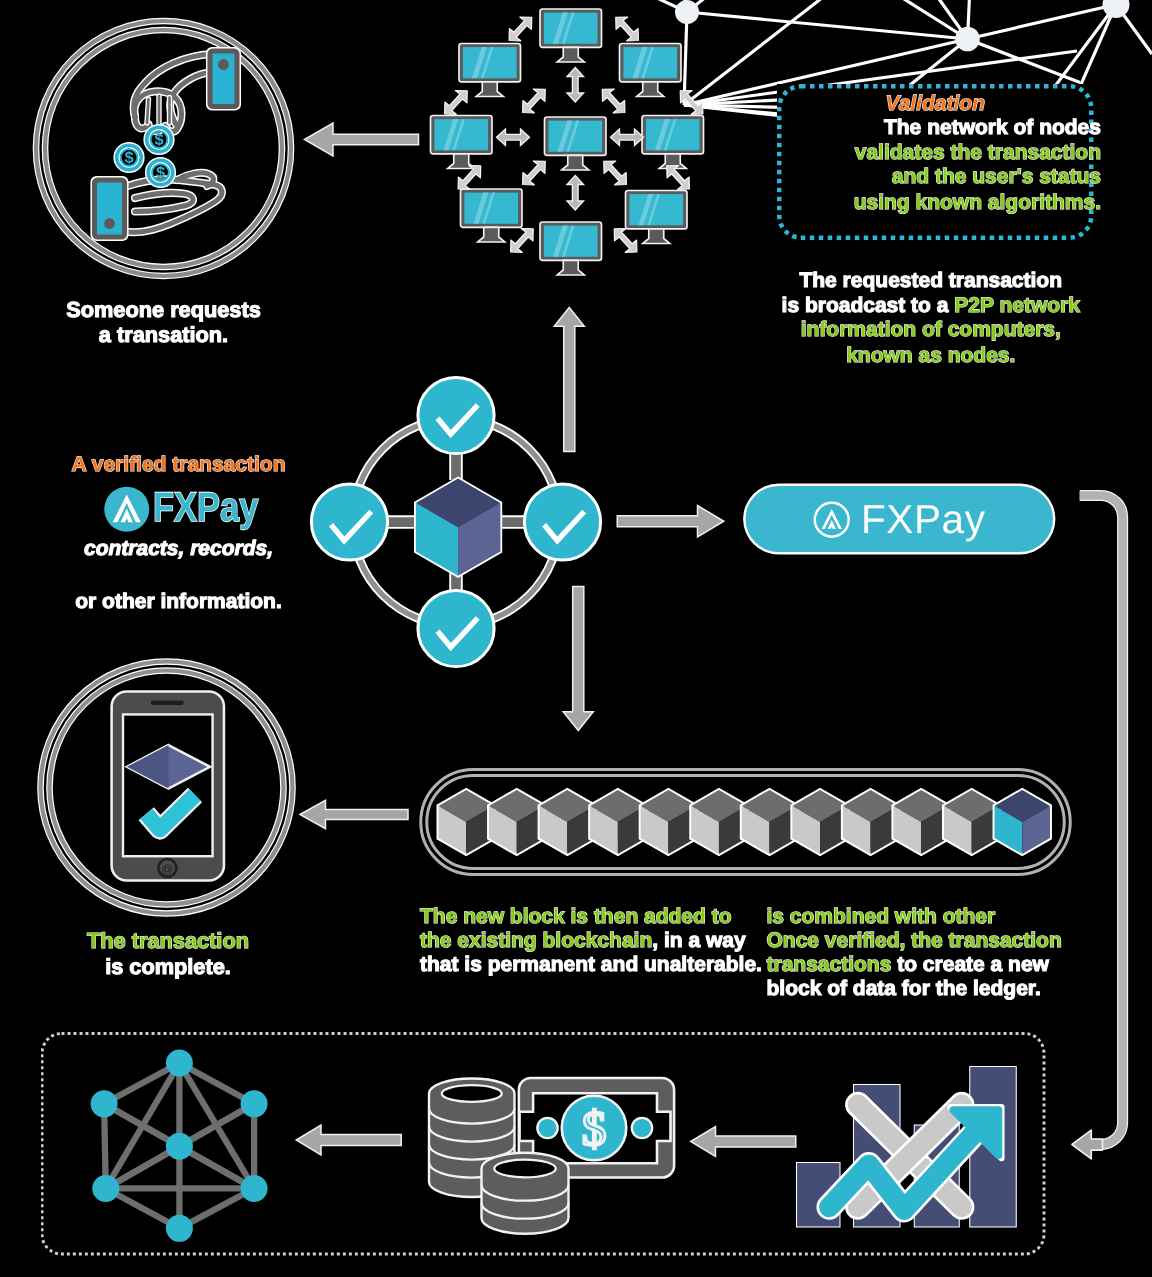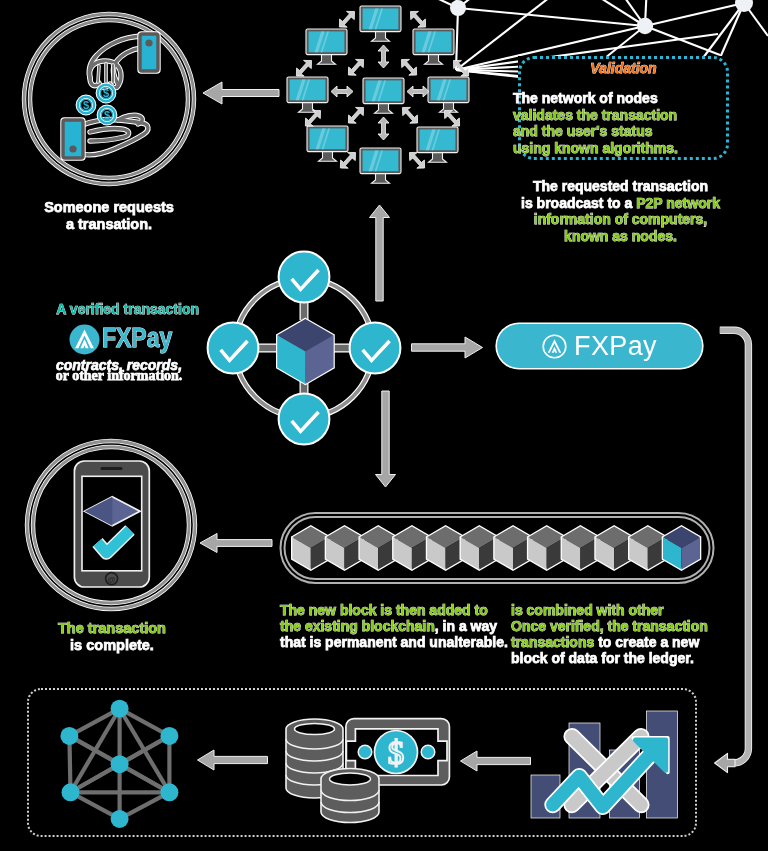--- a/index.html
+++ b/index.html
@@ -120,31 +120,31 @@
         <path d="M324 33 L274 100"></path>
         <path d="M324 33 L348 66"></path>
         <path d="M152 10 L228 -8"></path>
       </g>
       <circle cx="38" cy="38" r="8" fill="#eef2f6"></circle>
       <circle cx="225" cy="56" r="8.2" fill="#eef2f6"></circle>
       <circle cx="324" cy="33" r="9" fill="#eef2f6"></circle>
     </g>
   </svg>
 
-  <div class="txt" style="left:39px;top:301px;width:160px;text-align:right;font-size:14px;color:#14b8a6;">A verified transaction</div>
+  <div class="txt" style="left:39px;top:301px;width:160px;text-align:center;font-size:14px;color:#f97316;">A verified transaction</div>
   <svg class="abs" style="left:69px;top:324px;width:31px;height:31px" viewBox="0 0 31 31">
     <circle cx="15.5" cy="15.5" r="15" fill="#3bb6cf"></circle>
     <path d="M15.5 5.6 L24.9 24.2 L21.6 24.2 L15.5 11.4 L9.4 24.2 L6.1 24.2 Z" fill="#ffffff"></path>
     <path d="M15.5 15 L19.6 24.2 L16.6 24.2 L15.5 21.3 L14.4 24.2 L11.4 24.2 Z" fill="#ffffff"></path>
   </svg>
   <div class="abs" style="left:102px;top:324px;font-size:27.5px;font-weight:bold;color:#3bb6cf;
               line-height:28px;transform:scaleX(0.835);transform-origin:left top;
               -webkit-text-stroke:1px #ffffff;paint-order:stroke fill;">FXPay</div>
   <div class="txt" style="left:39px;top:357px;width:160px;text-align:center;font-size:14px;color:#ffffff;font-style:italic;">contracts, records,</div>
-  <div class="txt" style="left:39px;top:368px;width:160px;text-align:center;font-size:14px;color:#ffffff;font-family:Liberation Serif, serif;">or other information.</div>
+  <div class="txt" style="left:39px;top:392px;width:160px;text-align:center;font-size:14px;color:#ffffff;">or other information.</div>
 
   <div class="abs" style="left:497px;top:324px;width:205px;height:44px;background:#3bb6cf;
               border-radius:22px;display:flex;align-items:center;justify-content:center;
               box-shadow:0 0 0 1.6px #ffffff;">
     <svg style="width:25px;height:25px;margin-right:7px" viewBox="0 0 31 31">
       <circle cx="15.5" cy="15.5" r="14" fill="none" stroke="#ffffff" stroke-width="2"></circle>
       <path d="M15.5 6.6 L23.9 23.2 L21.4 23.2 L15.5 11.6 L9.6 23.2 L7.1 23.2 Z" fill="#ffffff"></path>
       <path d="M15.5 15.8 L19 23.2 L16.4 23.2 L15.5 21 L14.6 23.2 L12 23.2 Z" fill="#ffffff"></path>
     </svg>
     <span style="font-size:27px;font-weight:normal;color:#ffffff;letter-spacing:0.4px;">FXPay</span>
@@ -396,21 +396,21 @@
         <path d="M387.00000000000006 29.3 L405.50000000000006 18.6 L424.00000000000006 29.3 L405.50000000000006 40 Z" fill="#3c456e"></path>
         <path d="M387.00000000000006 29.3 L405.50000000000006 40 L405.50000000000006 61.4 L387.00000000000006 50.7 Z" fill="#2fb6cf"></path>
         <path d="M424.00000000000006 29.3 L405.50000000000006 40 L405.50000000000006 61.4 L424.00000000000006 50.7 Z" fill="#5b6492"></path>
       </g>
   </svg>
 
   <div class="abs" style="left:518px;top:56px;width:211px;height:104px;
               border:3px dotted #2ab6d4;border-radius:16px;box-sizing:border-box;"></div>
   <div class="txt" style="left:518px;top:60px;width:211px;text-align:center;font-size:14px;
               font-style:italic;color:#f97316;">Validation</div>
-  <div class="txt" style="left:513px;top:90px;width:221px;text-align:left;font-size:14px;">
+  <div class="txt" style="left:513px;top:76px;width:221px;text-align:right;font-size:14px;">
     <div class="wh">The network of nodes</div>
     <div class="cy">validates the transaction</div>
     <div class="cy">and the user's status</div>
     <div class="cy">using known algorithms.</div>
   </div>
 
   <div class="txt" style="left:510px;top:178px;width:221px;text-align:center;font-size:14px;">
     <div class="wh">The requested transaction</div>
     <div><span class="wh">is broadcast to a </span><span class="cy">P2P network</span></div>
     <div class="cy">information of computers,</div>

